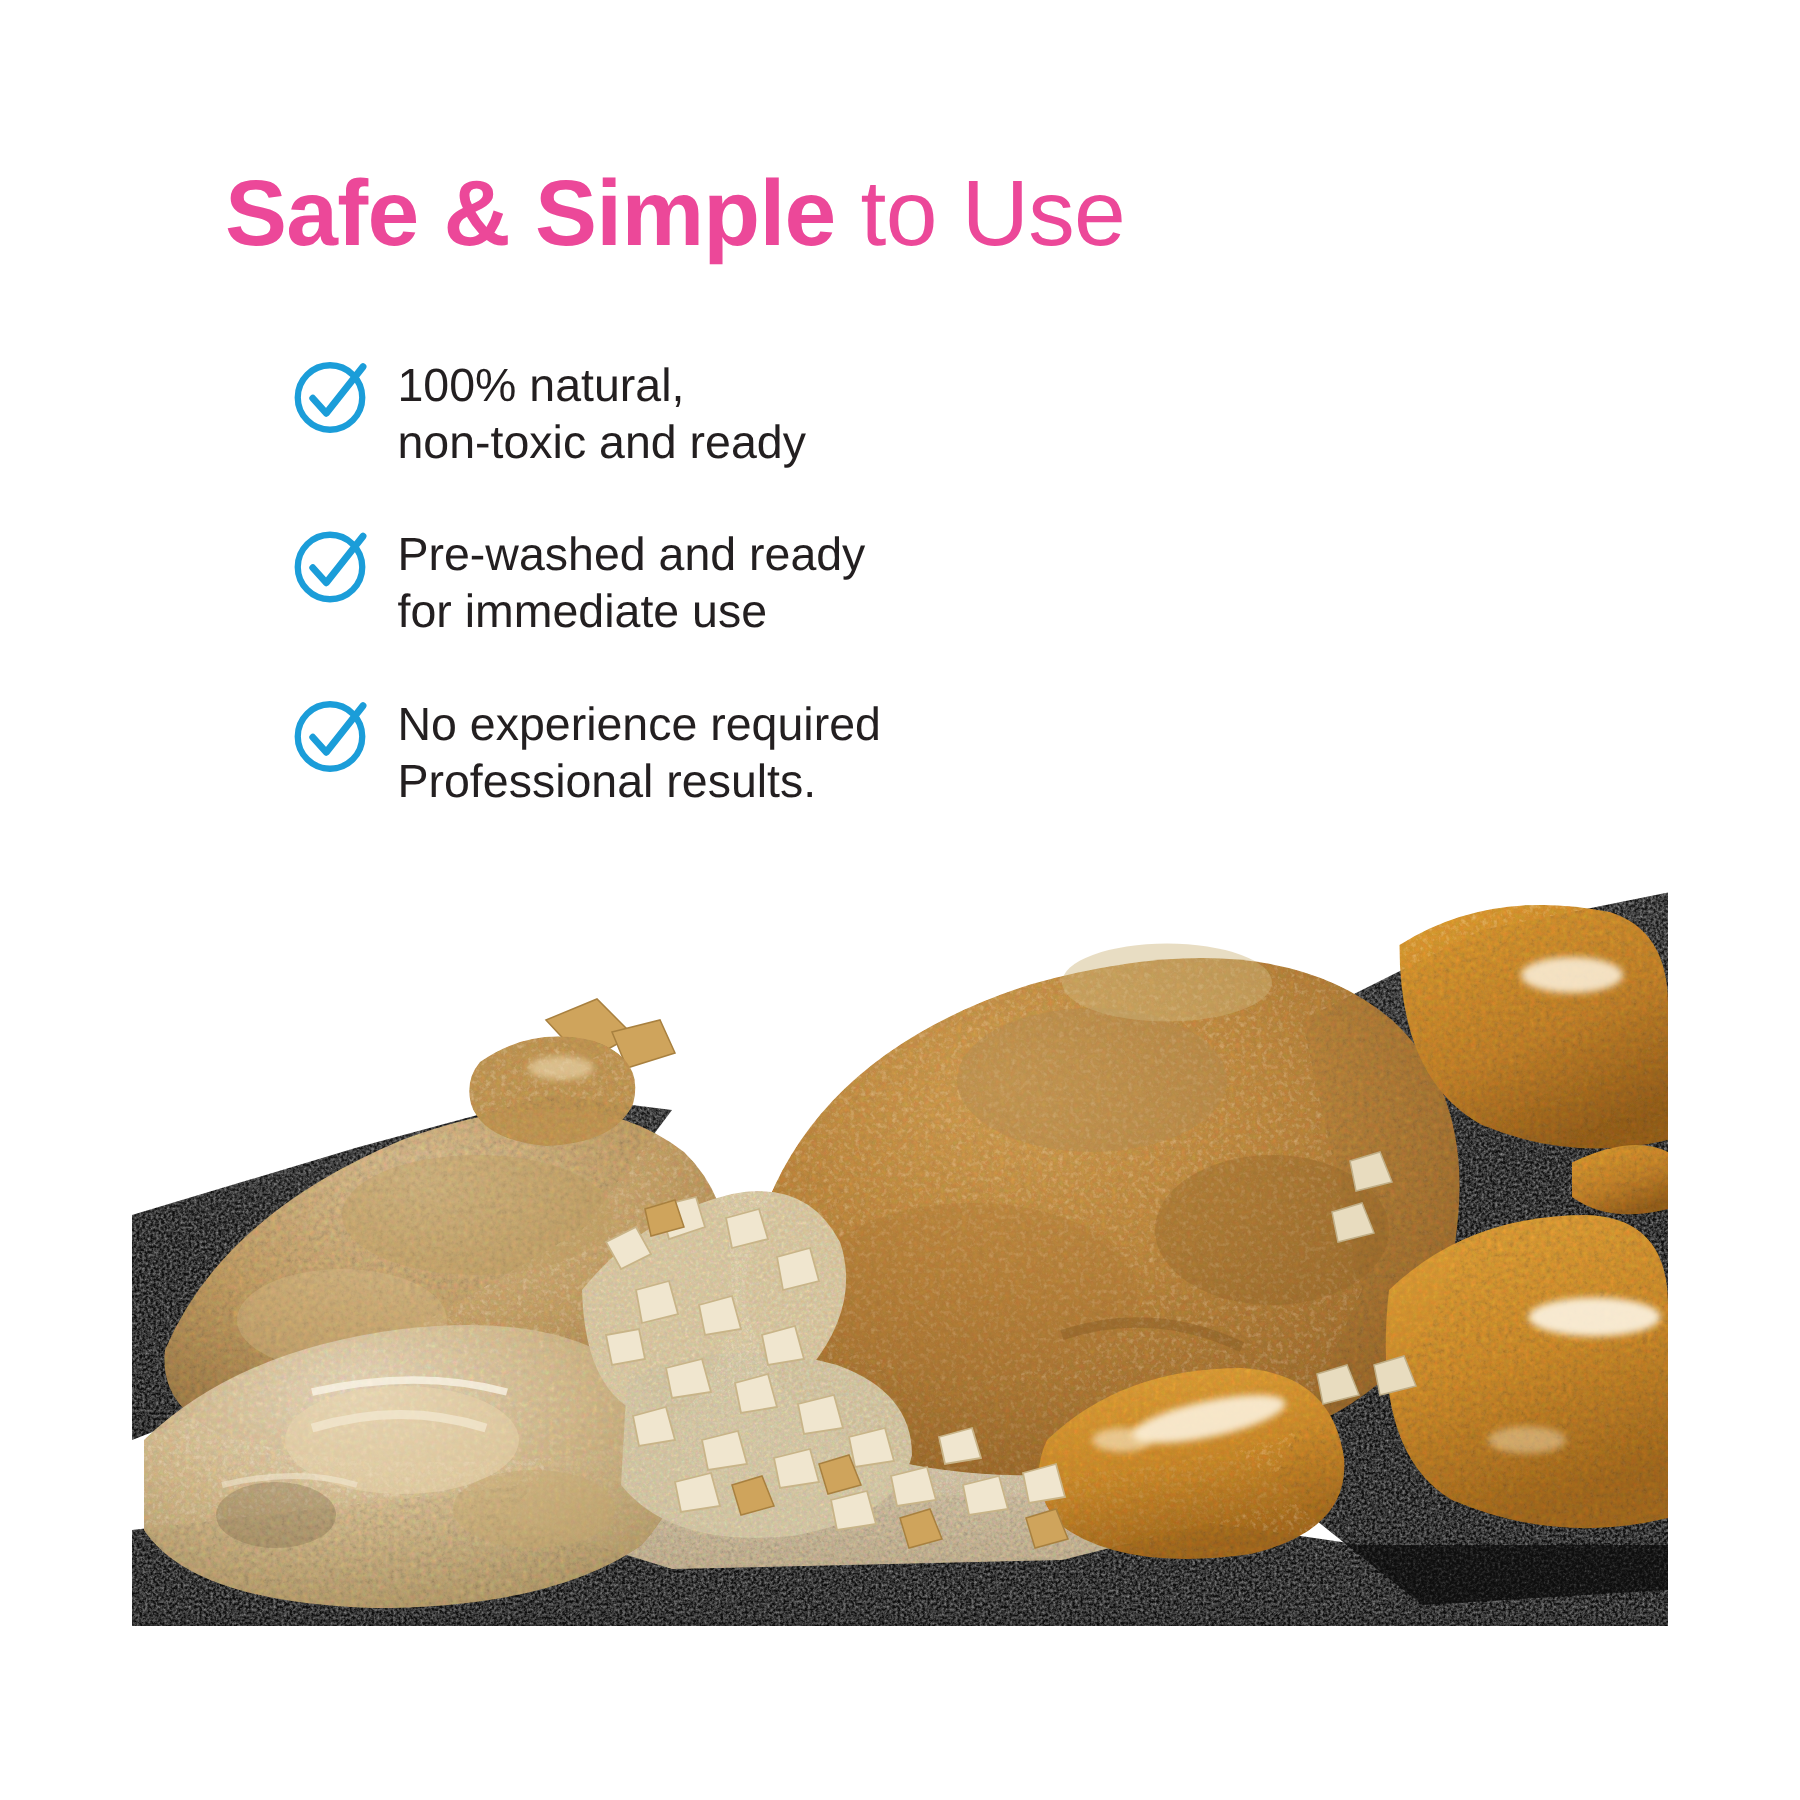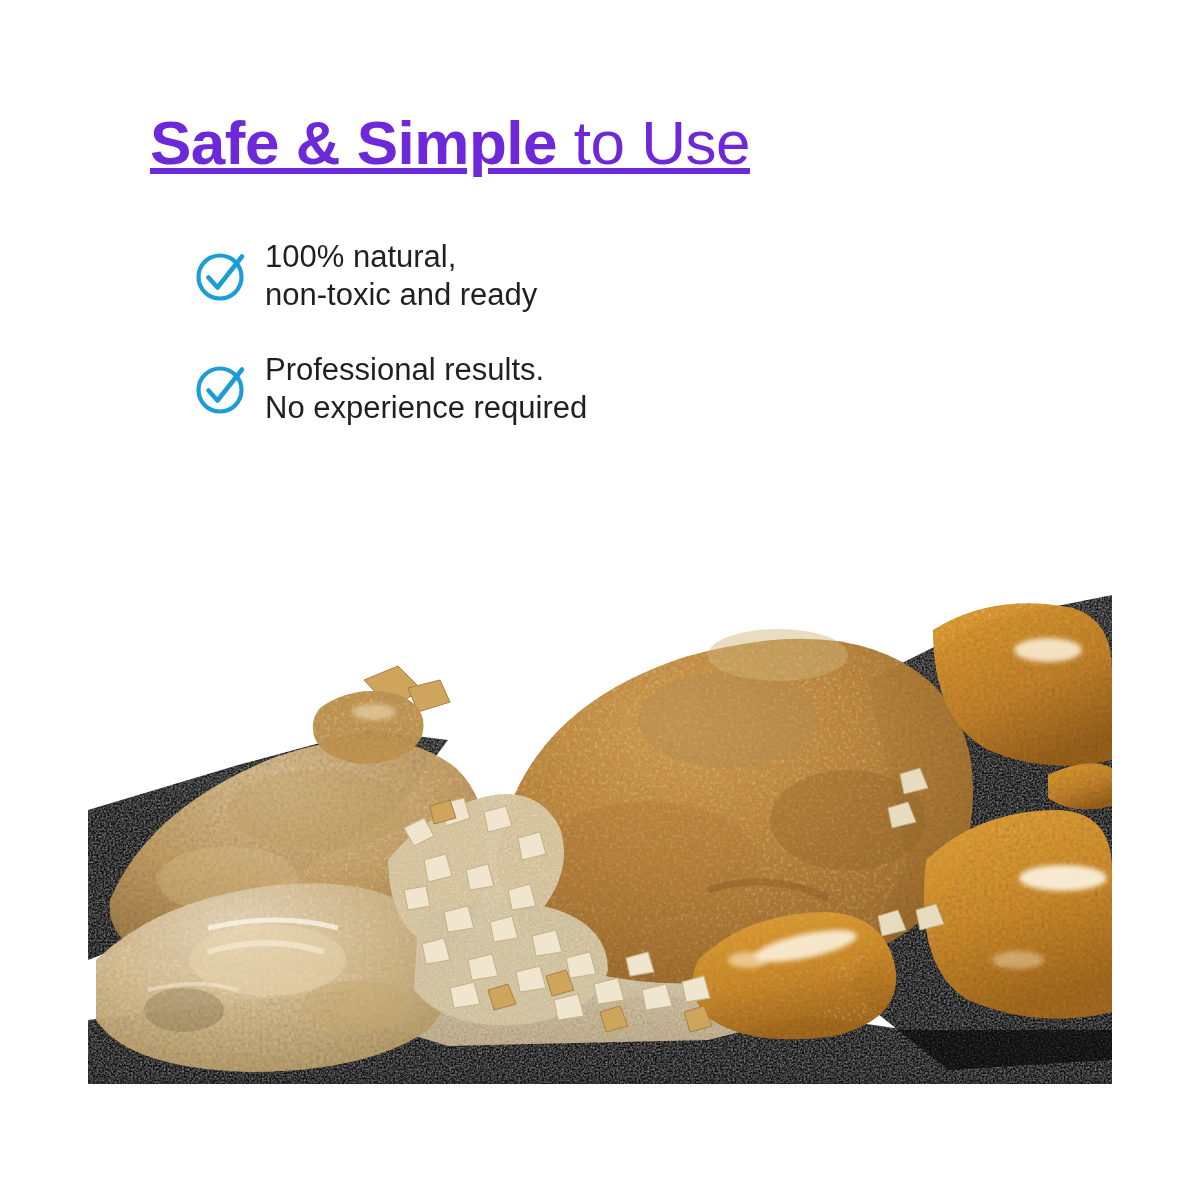--- a/index.html
+++ b/index.html
@@ -19,42 +19,41 @@
   }
 
   
   .headline {
     position: absolute;
     left: 150px;
     top: 107px;
     font-size: 62px;
     line-height: 72px;
     letter-spacing: -0.5px;
-    color: #6d28d9;
+    color: #ec4899;
     white-space: nowrap;
-    text-decoration: underline;
   }
   .headline .strong {
     font-weight: 700;
   }
   .headline .light {
     font-weight: 400;
   }
 
   
   .benefits {
     position: absolute;
     left: 195px;
     top: 236px;
     width: 620px;
   }
   .benefit {
     position: relative;
     display: flex;
-    align-items: center;
+    align-items: flex-start;
     margin-bottom: 35px;
   }
   .benefit:last-child { margin-bottom: 0; }
 
   .check-icon {
     flex: 0 0 auto;
     width: 52px;
     height: 52px;
     margin-right: 18px;
     margin-top: 2px;
@@ -104,31 +103,43 @@
           <circle cx="25" cy="27" r="21.5" fill="none" stroke="#1b9dd9" stroke-width="4.2"></circle>
           <path d="M13.5 27.5 L22.5 37.5 L47 6.5" fill="none" stroke="#1b9dd9" stroke-width="4.6" stroke-linecap="round" stroke-linejoin="round"></path>
         </svg>
       </span>
       <span class="benefit-text">
         <span class="line">100% natural,</span>
         <span class="line">non-toxic and ready</span>
       </span>
     </div>
 
-
     <div class="benefit">
       <span class="check-icon">
         <svg viewBox="0 0 52 52" xmlns="http://www.w3.org/2000/svg">
           <circle cx="25" cy="27" r="21.5" fill="none" stroke="#1b9dd9" stroke-width="4.2"></circle>
           <path d="M13.5 27.5 L22.5 37.5 L47 6.5" fill="none" stroke="#1b9dd9" stroke-width="4.6" stroke-linecap="round" stroke-linejoin="round"></path>
         </svg>
       </span>
       <span class="benefit-text">
+        <span class="line">Pre-washed and ready</span>
+        <span class="line">for immediate use</span>
+      </span>
+    </div>
+
+    <div class="benefit">
+      <span class="check-icon">
+        <svg viewBox="0 0 52 52" xmlns="http://www.w3.org/2000/svg">
+          <circle cx="25" cy="27" r="21.5" fill="none" stroke="#1b9dd9" stroke-width="4.2"></circle>
+          <path d="M13.5 27.5 L22.5 37.5 L47 6.5" fill="none" stroke="#1b9dd9" stroke-width="4.6" stroke-linecap="round" stroke-linejoin="round"></path>
+        </svg>
+      </span>
+      <span class="benefit-text">
+        <span class="line">No experience required</span>
         <span class="line">Professional results.</span>
-        <span class="line">No experience required</span>
       </span>
     </div>
 
   </div>
 
   <div class="photo">
     <svg viewBox="0 0 1024 524" xmlns="http://www.w3.org/2000/svg" preserveAspectRatio="none">
       <defs>
         <radialGradient id="gBigRock" cx="38%" cy="25%" r="82%">
           <stop offset="0%" stop-color="#d7a253"></stop>

